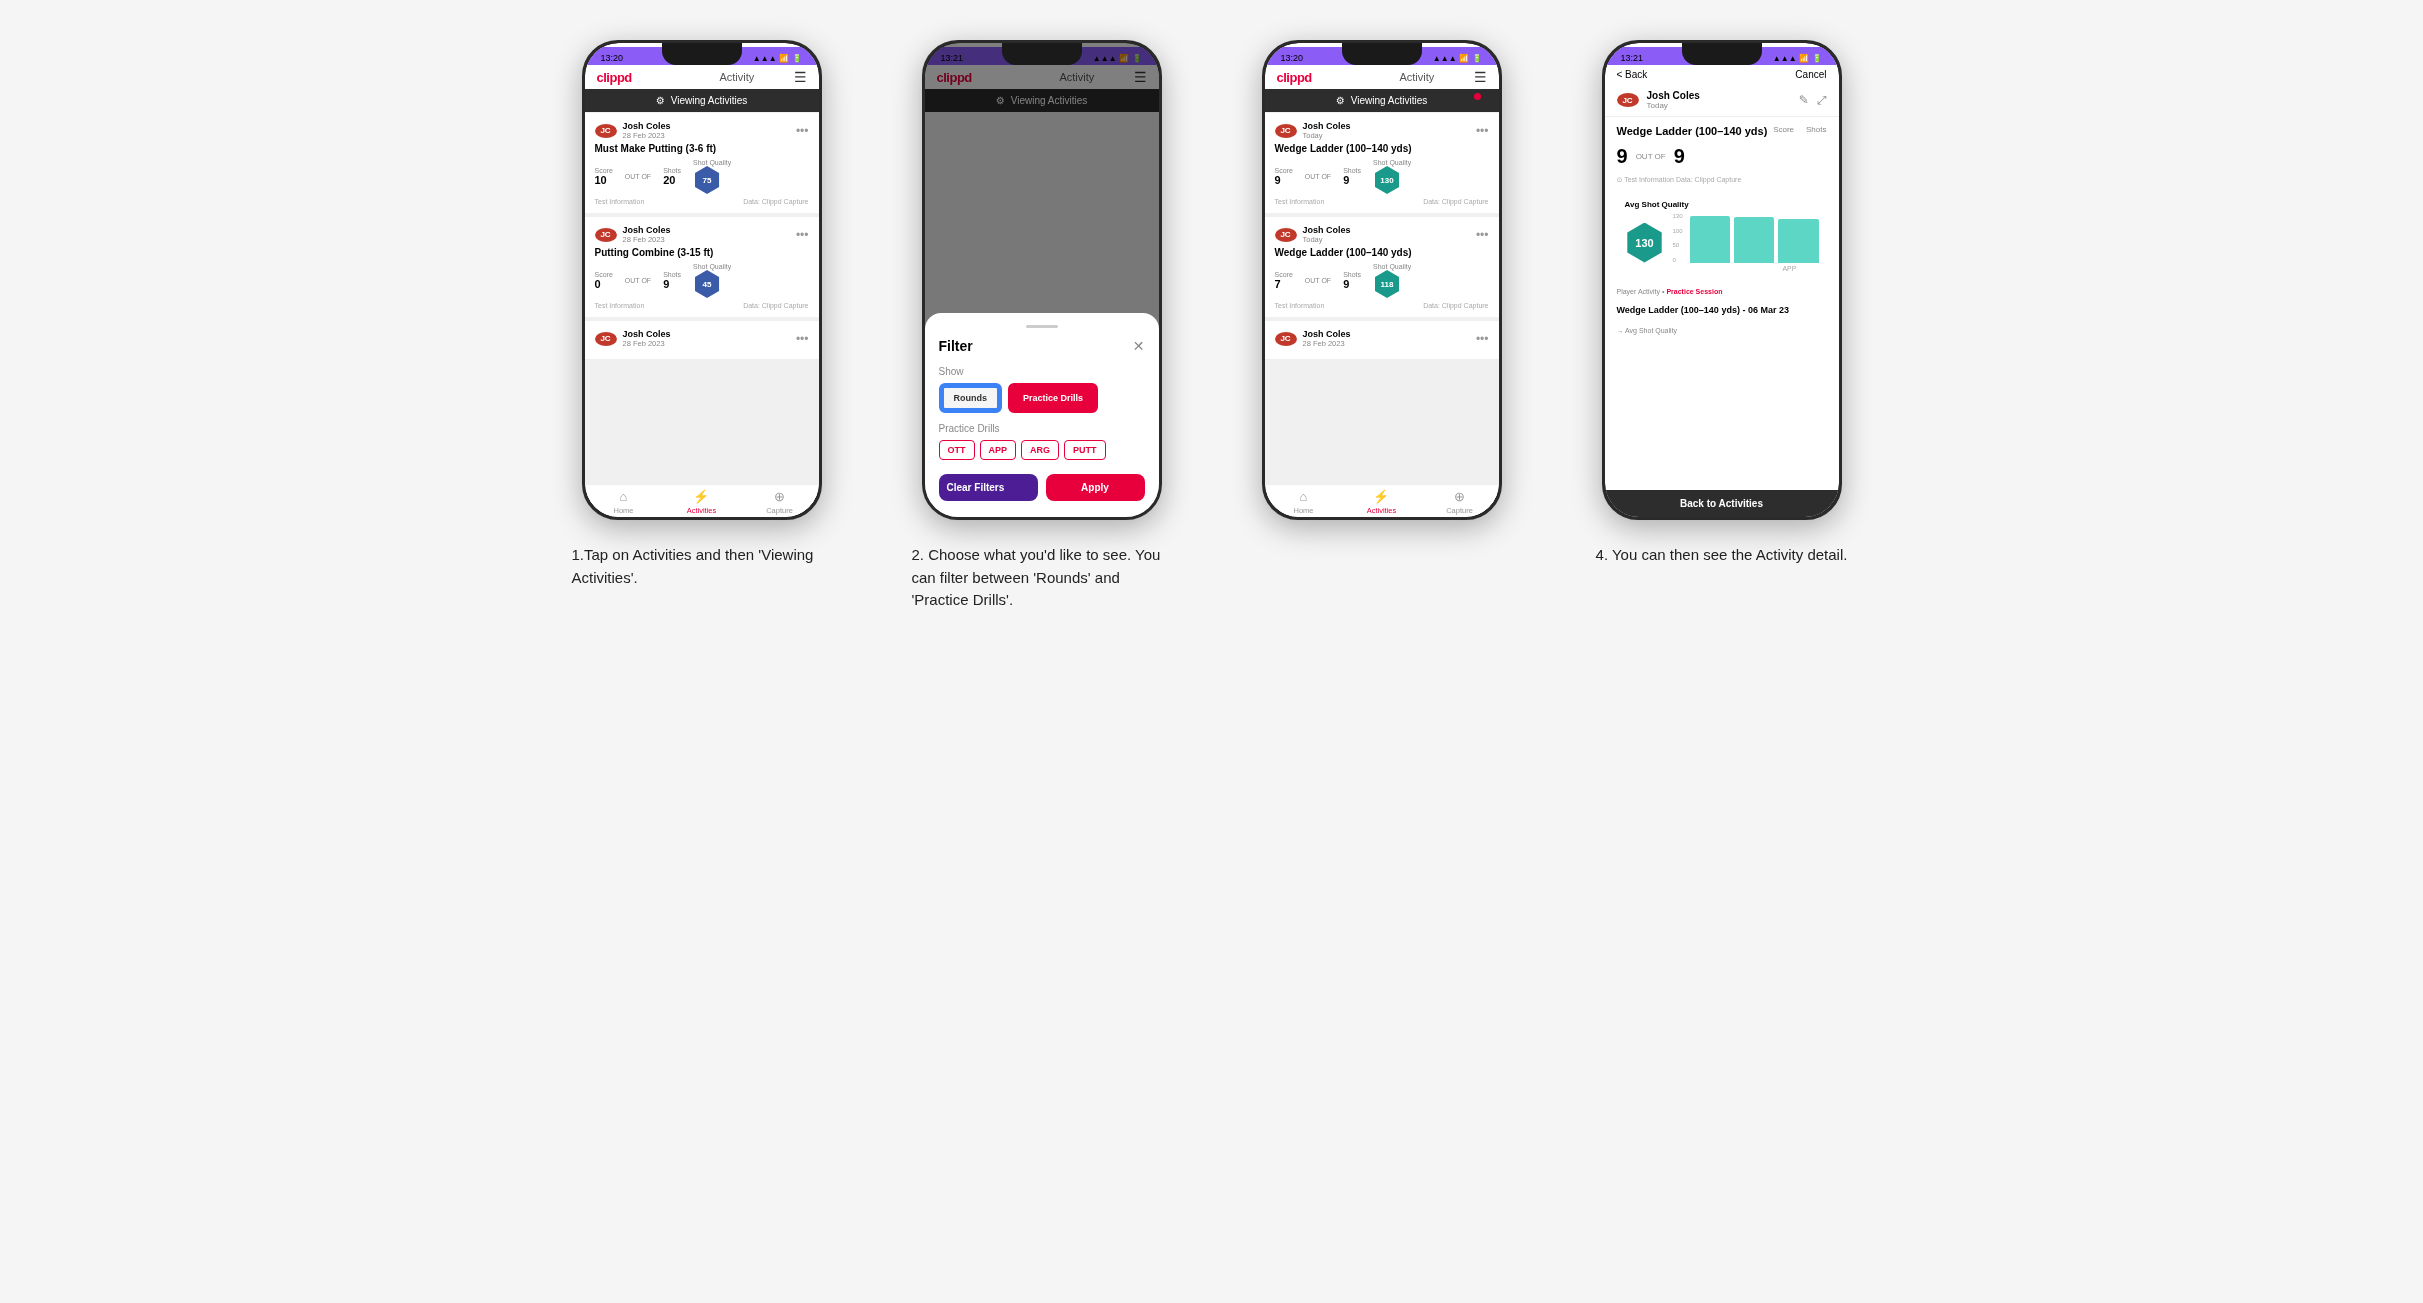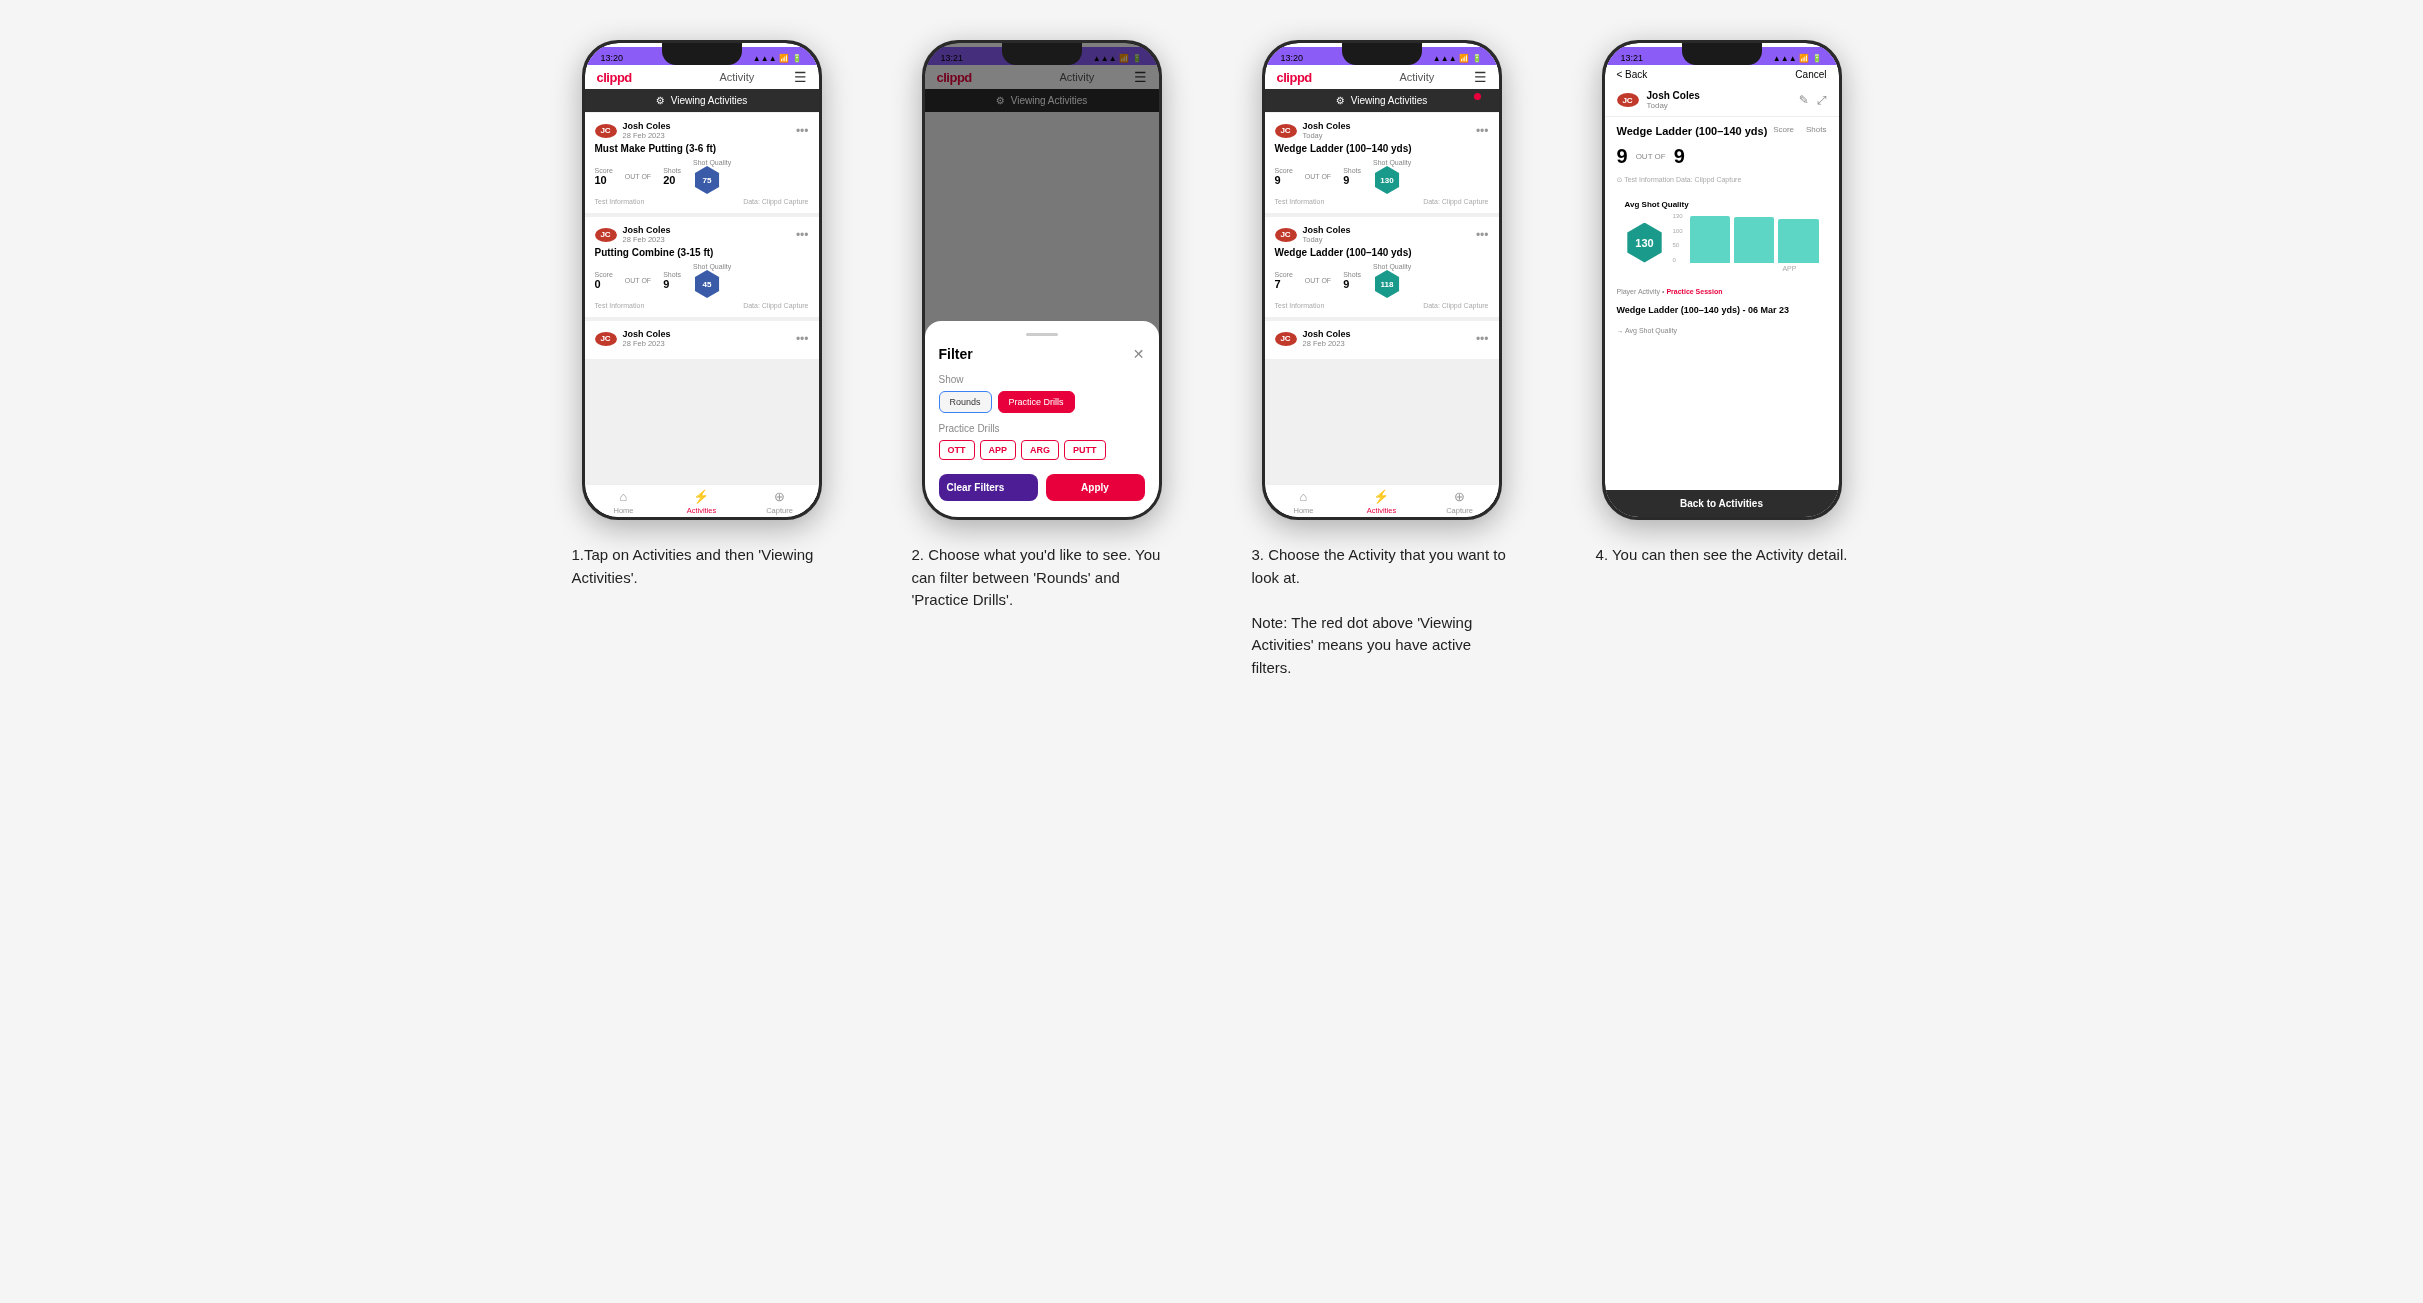--- a/index.html
+++ b/index.html
@@ -232,22 +232,22 @@
       margin-bottom: 12px;
     }
     .sheet-title { font-size: 14px; font-weight: 700; color: #000; }
     .close-btn { font-size: 14px; color: #888; cursor: pointer; }
     .filter-section-label { font-size: 10px; color: #888; margin-bottom: 6px; font-weight: 500; }
     .filter-toggle-row { display: flex; gap: 6px; margin-bottom: 10px; }
     .toggle-btn {
       padding: 5px 10px;
       border-radius: 6px;
       font-size: 9px;
-      font-weight: 400;
-      border: 1px solid #3b82f6;
+      font-weight: 700;
+      border: 5px solid #3b82f6;
       background: #f5f5f5;
       color: #333;
       cursor: pointer;
     }
     .toggle-btn.active-toggle {
       background: #e8003d;
       color: #fff;
       border-color: #e8003d;
     }
     .drill-tags-row { display: flex; gap: 5px; flex-wrap: wrap; margin-bottom: 14px; }
@@ -677,21 +677,20 @@
               <div class="nav-icon">⚡</div>
               <div>Activities</div>
             </div>
             <div class="nav-item">
               <div class="nav-icon">⊕</div>
               <div>Capture</div>
             </div>
           </div>
         </div>
       </div>
-      <div class="caption">3. Choose the Activity that you want to look at.<br><br>Note: The red dot above 'Viewing Activities' means you have active filters.</div>
     </div>
     <div class="step-column">
       <div class="phone">
         <div class="phone-notch"></div>
         <div class="phone-screen">
           <div class="status-bar">
             <span>13:21</span>
             <div class="status-icons">
               <span>▲▲▲</span>
               <span>📶</span>

